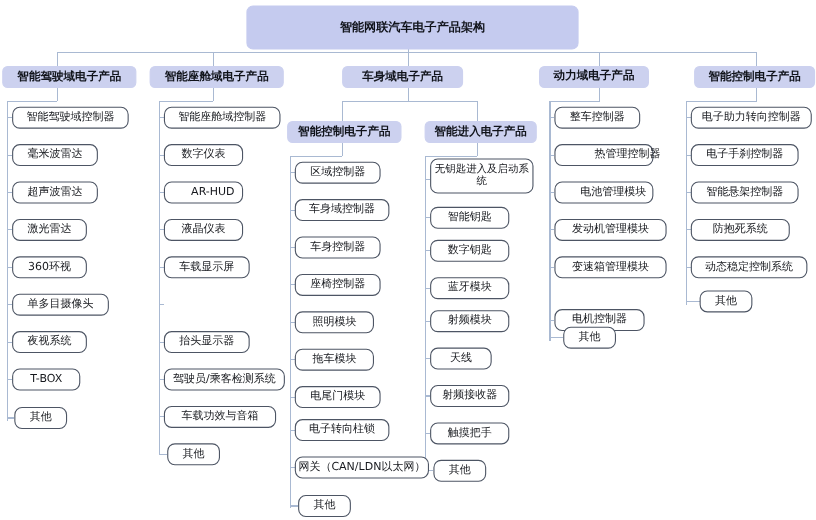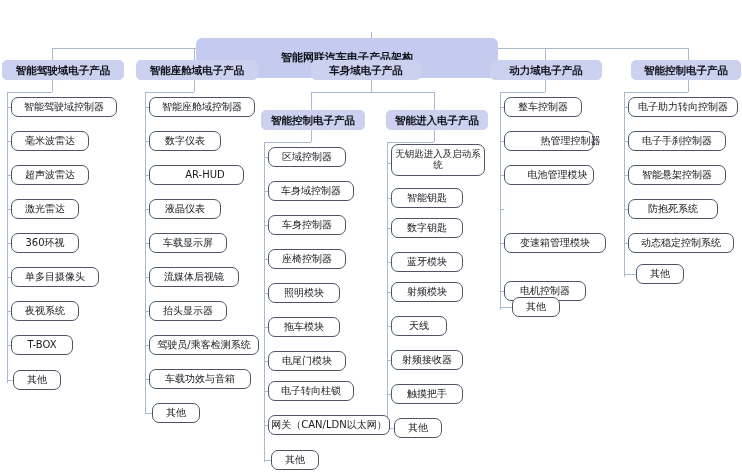--- a/index.html
+++ b/index.html
@@ -163,48 +163,47 @@
       <path d="M624,92 L688,92"></path>
       <path d="M624,107 L628,107"></path>
       <path d="M624,141 L628,141"></path>
       <path d="M624,175 L628,175"></path>
       <path d="M624,209 L628,209"></path>
       <path d="M624,243 L628,243"></path>
       <path d="M624,274 L636,274"></path>
     </g>
   </svg>
 
-  <div class="node root" style="left:196px; top:5px; width:302px; height:40px;margin-top:33px;">智能网联汽车电子产品架构</div>
+  <div class="node root" style="left:224px; top:5px; width:302px; height:40px;">智能网联汽车电子产品架构</div>
 
   <div class="node header" style="left:2px; top:60px; width:122px; height:20px;">智能驾驶域电子产品</div>
 
   <div class="node header" style="left:136px; top:60px; width:122px; height:20px;">智能座舱域电子产品</div>
 
   <div class="node header" style="left:311px; top:60px; width:110px; height:20px;">车身域电子产品</div>
 
-  <div class="node header" style="left:490px; top:60px; width:112px; height:20px;">动力域电子产品</div>
+  <div class="node header" style="left:490px; top:60px; width:100px; height:20px;font-family:Liberation Mono, monospace;">动力域电子产品</div>
 
   <div class="node header" style="left:631px; top:60px; width:110px; height:20px;">智能控制电子产品</div>
 
   <div class="node" style="left:11px; top:97px; width:106px; height:20px;">智能驾驶域控制器</div>
   <div class="node" style="left:11px; top:131px; width:78px; height:20px;">毫米波雷达</div>
   <div class="node" style="left:11px; top:165px; width:78px; height:20px;">超声波雷达</div>
   <div class="node" style="left:11px; top:199px; width:68px; height:20px;">激光雷达</div>
   <div class="node" style="left:11px; top:233px; width:68px; height:20px;">360环视</div>
   <div class="node" style="left:11px; top:267px; width:88px; height:20px;">单多目摄像头</div>
   <div class="node" style="left:11px; top:301px; width:68px; height:20px;">夜视系统</div>
   <div class="node" style="left:11px; top:335px; width:62px; height:20px;">T-BOX</div>
   <div class="node" style="left:13px; top:370px; width:48px; height:20px;">其他</div>
 
   <div class="node" style="left:149px; top:131px; width:72px; height:20px;">数字仪表</div>
   <div class="node" style="left:149px; top:97px; width:106px; height:20px;">智能座舱域控制器</div>
-  <div class="node" style="left:149px; top:165px; width:95px; height:20px;padding-left:20px;">AR-HUD</div>
+  <div class="node" style="left:149px; top:165px; width:72px; height:20px;padding-left:20px;">AR-HUD</div>
   <div class="node" style="left:149px; top:199px; width:72px; height:20px;">液晶仪表</div>
   <div class="node" style="left:149px; top:233px; width:78px; height:20px;">车载显示屏</div>
-  <div class="node" style="left:149px; top:267px; width:90px; height:20px;">流媒体后视镜</div>
   <div class="node" style="left:149px; top:301px; width:78px; height:20px;">抬头显示器</div>
   <div class="node" style="left:149px; top:335px; width:110px; height:20px;">驾驶员/乘客检测系统</div>
   <div class="node" style="left:149px; top:369px; width:102px; height:20px;">车载功效与音箱</div>
   <div class="node" style="left:152px; top:403px; width:48px; height:20px;">其他</div>
 
   <div class="node header" style="left:261px; top:110px; width:104px; height:20px;">智能控制电子产品</div>
 
   <div class="node header" style="left:386px; top:110px; width:102px; height:20px;">智能进入电子产品</div>
 
   <div class="node" style="left:268px; top:147px; width:78px; height:20px;">区域控制器</div>
@@ -224,20 +223,21 @@
   <div class="node" style="left:391px; top:252px; width:72px; height:20px;">蓝牙模块</div>
   <div class="node" style="left:391px; top:282px; width:72px; height:20px;">射频模块</div>
   <div class="node" style="left:391px; top:316px; width:56px; height:20px;">天线</div>
   <div class="node" style="left:391px; top:350px; width:72px; height:20px;">射频接收器</div>
   <div class="node" style="left:391px; top:384px; width:72px; height:20px;">触摸把手</div>
   <div class="node" style="left:394px; top:418px; width:48px; height:20px;">其他</div>
 
   <div class="node" style="left:504px; top:97px; width:78px; height:20px;">整车控制器</div>
   <div class="node" style="left:504px; top:131px; width:90px; height:20px;padding-left:46px;">热管理控制器</div>
   <div class="node" style="left:504px; top:165px; width:90px; height:20px;padding-left:20px;">电池管理模块</div>
+  <div class="node" style="left:504px; top:199px; width:102px; height:20px;">发动机管理模块</div>
   <div class="node" style="left:504px; top:233px; width:102px; height:20px;">变速箱管理模块</div>
   <div class="node" style="left:504px; top:281px; width:82px; height:20px;">电机控制器</div>
   <div class="node" style="left:512px; top:297px; width:48px; height:20px;">其他</div>
 
   <div class="node" style="left:628px; top:97px; width:110px; height:20px;">电子助力转向控制器</div>
   <div class="node" style="left:628px; top:131px; width:98px; height:20px;">电子手刹控制器</div>
   <div class="node" style="left:628px; top:165px; width:98px; height:20px;">智能悬架控制器</div>
   <div class="node" style="left:628px; top:199px; width:90px; height:20px;">防抱死系统</div>
   <div class="node" style="left:628px; top:233px; width:106px; height:20px;">动态稳定控制系统</div>
   <div class="node" style="left:636px; top:264px; width:48px; height:20px;">其他</div>

